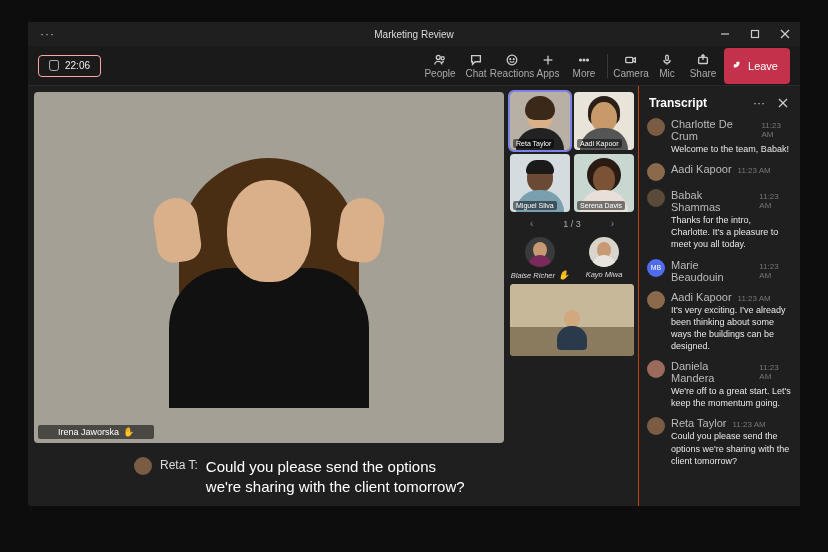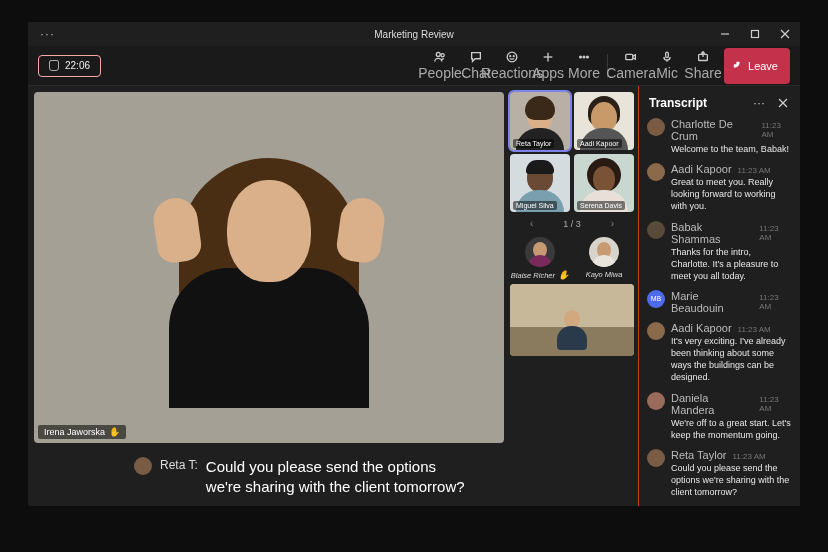--- a/index.html
+++ b/index.html
@@ -14,36 +14,36 @@
   .winbtn svg { width: 10px; height: 10px; stroke: #ccc; stroke-width: 1.2; fill: none; }
   
   .toolbar { height: 40px; display: flex; align-items: center; background: #1a1a1a; border-bottom: 1px solid #2a2a2a; }
   .timer-pill { margin-left: 10px; height: 22px; padding: 0 10px; border: 1px solid #fca5a5; border-radius: 4px; display: flex; align-items: center; gap: 6px; }
   .timer-pill .shield { width: 10px; height: 11px; border: 1px solid #aaa; border-radius: 2px 2px 3px 3px; }
   .timer-pill span { font-size: 10px; color: #eee; }
   .tool-spacer { flex: 1; }
   .toolgroup { display: flex; align-items: center; gap: 2px; }
   .toolitem { width: 34px; display: flex; flex-direction: column; align-items: center; justify-content: center; gap: 1px; cursor: pointer; color: #ccc; }
   .toolitem .icon { height: 14px; display: flex; align-items: center; justify-content: center; }
-  .toolitem .lbl { font-size: 14px; color: #aaa; }
+  .toolitem .lbl { font-size: 10px; color: #aaa; }
   .vdiv { width: 1px; height: 24px; background: #3a3a3a; margin: 0 4px; }
   .leave-btn { margin: 0 10px 0 4px; background: #c4314b; color: #fff; border: none; border-radius: 4px; height: 36px; padding: 0 12px 0 8px; display: flex; align-items: center; gap: 4px; font-size: 11px; cursor: pointer; }
   .leave-btn .phicon { width: 12px; height: 12px; display: inline-block; transform: rotate(135deg); }
   
   .body { flex: 1; display: flex; min-height: 0; }
   .stage { flex: 1; display: flex; flex-direction: column; min-width: 0; padding: 6px 6px 0 6px; }
   .main-video { flex: 1; position: relative; border-radius: 4px; overflow: hidden; background: #a4a096; display:flex; align-items:center; justify-content:center;}
   .main-video .person { position: relative; width: 260px; height: 280px; }
   .main-video .hair { position:absolute; top:30px; left:50%; transform:translateX(-50%); width:180px; height:250px; background:#4a2e14; border-radius: 90px 90px 60px 60px / 90px 90px 120px 120px; }
   .main-video .face { position:absolute; top:52px; left:50%; transform:translateX(-50%); width:84px; height:102px; background:#d9b089; border-radius:48% 48% 46% 46%; }
   .main-video .torso { position:absolute; bottom:0; left:50%; transform:translateX(-50%); width:200px; height:140px; background:#111; border-radius:60px 60px 0 0; }
   .main-video .hand { position:absolute; width:44px; height:64px; background:#d9b089; border-radius:24px 24px 18px 18px; top:70px; }
   .main-video .hand.left { left:16px; transform: rotate(-8deg); }
   .main-video .hand.right { right:16px; transform: rotate(8deg); }
-  .name-tag { position: absolute; left: 4px; bottom: 4px; background: rgba(0,0,0,0.55); font-size: 9px; padding: 2px 6px; border-radius: 2px; display:flex; align-items:center; gap:4px; color:#fff;}
+  .name-tag { position: absolute; left: 4px; bottom: 4px; background: rgba(0,0,0,0.55); font-size: 9px; padding: 2px 20px; border-radius: 2px; display:flex; align-items:center; gap:4px; color:#fff;}
   .caption-row { display: flex; align-items: flex-start; gap: 8px; padding: 14px 30px 10px 100px; }
   .cap-avatar { width: 18px; height: 18px; border-radius: 50%; background: #7a5c44; flex-shrink: 0; }
   .cap-name { font-size: 12px; color: #ddd; padding-top: 1px;}
   .cap-text { font-size: 15px; color: #fff; line-height: 1.3; flex:1; }
   
   .gallery { width: 128px; padding: 6px 4px 6px 0; display: flex; flex-direction: column; gap: 4px; }
   .grid2 { display: grid; grid-template-columns: 1fr 1fr; gap: 4px; }
   .tile { position: relative; height: 58px; border-radius: 4px; overflow: hidden; background: #333; }
   .tile.active { outline: 2px solid #7b83eb; }
   .tile .bg { position:absolute; inset:0; }
@@ -311,21 +311,20 @@
               <div class="tx">Welcome to the team, Babak!</div>
             </div>
           </div>
           <div class="msg">
             <div class="av" style="background: rgb(138, 106, 74);"></div>
             <div class="col">
               <div class="meta">
                 <span class="nm">Aadi Kapoor</span>
                 <span class="tm">11:23 AM</span>
               </div>
-              <div class="tx">Great to meet you. Really looking forward to working with you.</div>
             </div>
           </div>
           <div class="msg">
             <div class="av" style="background: rgb(90, 74, 58);"></div>
             <div class="col">
               <div class="meta">
                 <span class="nm">Babak Shammas</span>
                 <span class="tm">11:23 AM</span>
               </div>
               <div class="tx">Thanks for the intro, Charlotte. It's a pleasure to meet you all today.</div>

